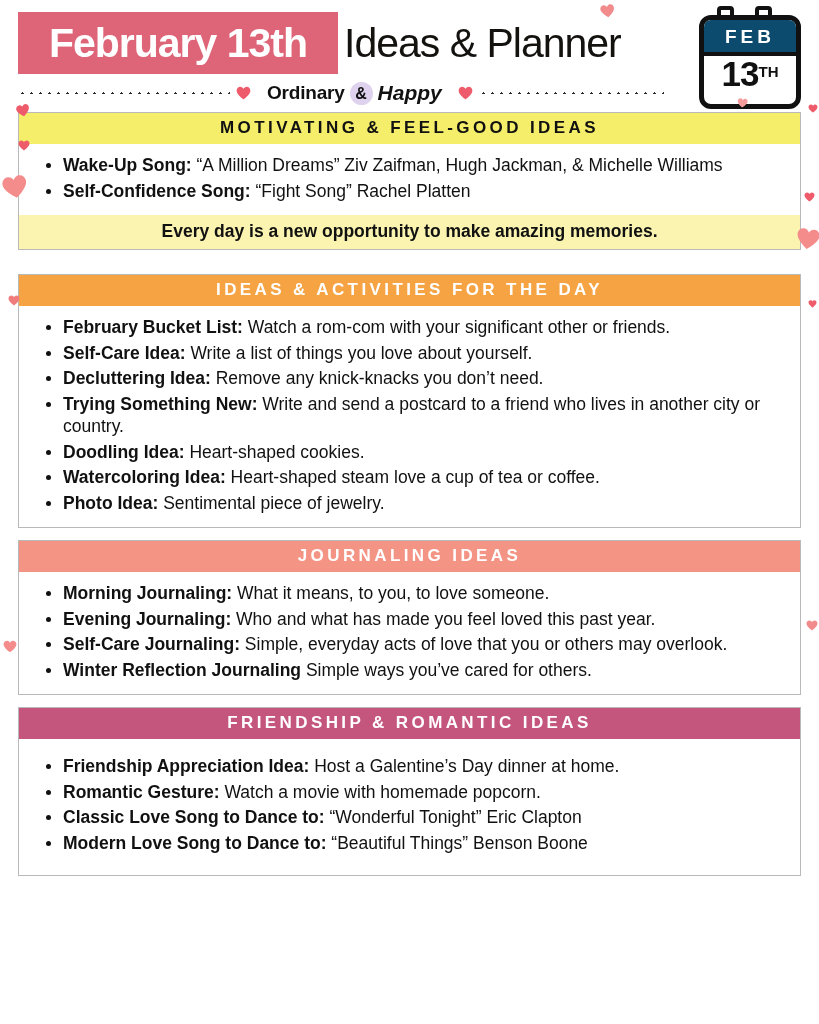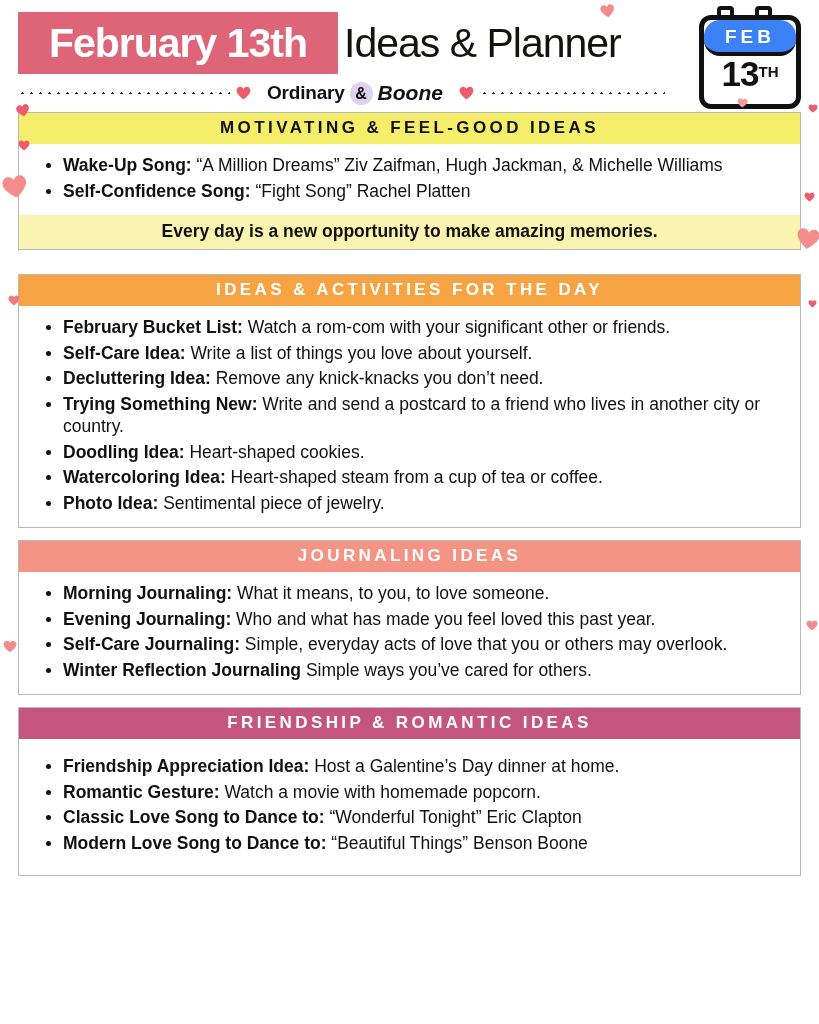--- a/index.html
+++ b/index.html
@@ -132,35 +132,35 @@
     <div class="brand-row">
       <div class="dots left"></div>
       <span class="heart brand-heart" style="position:static;">
         <svg width="15" height="14" viewBox="0 0 24 22">
             <path d="M12 21C12 21 1 13.5 1 7.2 1 3.2 4 1 6.8 1 9.2 1 11 2.6 12 4.4 13 2.6 14.8 1 17.2 1 20 1 23 3.2 23 7.2 23 13.5 12 21 12 21Z" fill="#EE5B6B"></path>
           </svg>
       </span>
       <div class="brand">
         <span class="ordinary">Ordinary</span>
         <span class="amp" style="background: rgb(222, 210, 238);">&amp;</span>
-        <span class="happy">Boone</span>
+        <span class="happy">Happy</span>
       </div>
       <span class="heart brand-heart" style="position:static;">
         <svg width="15" height="14" viewBox="0 0 24 22">
             <path d="M12 21C12 21 1 13.5 1 7.2 1 3.2 4 1 6.8 1 9.2 1 11 2.6 12 4.4 13 2.6 14.8 1 17.2 1 20 1 23 3.2 23 7.2 23 13.5 12 21 12 21Z" fill="#EE5B6B"></path>
           </svg>
       </span>
       <div class="dots right"></div>
     </div>
 
     <div class="cal">
       <div class="ring r1"></div>
       <div class="ring r2"></div>
       <div class="body">
-        <div class="mon" style="background: #3b82f6; border-radius: 16px;">FEB</div>
+        <div class="mon" style="background: #0c4a6e;">FEB</div>
         <div class="day">
           <span class="num">13</span>
           <span class="suf">TH</span>
         </div>
       </div>
     </div>
   </div>
 
   <div class="card">
     <div class="sec-head dark" id="h-motivating" style="background: rgb(245, 238, 106);">MOTIVATING &amp; FEEL-GOOD IDEAS</div>
@@ -180,21 +180,21 @@
 
   <div class="card">
     <div class="sec-head" id="h-activities" style="background: rgb(245, 163, 67);">IDEAS &amp; ACTIVITIES FOR THE DAY</div>
     <div class="sec-body">
       <ul class="items" id="list-activities">
           <li><b>February Bucket List:</b><span> Watch a rom-com with your significant other or friends.</span></li>
           <li><b>Self-Care Idea:</b><span> Write a list of things you love about yourself.</span></li>
           <li><b>Decluttering Idea:</b><span> Remove any knick-knacks you don’t need.</span></li>
           <li><b>Trying Something New:</b><span> Write and send a postcard to a friend who lives in another city or country.</span></li>
           <li><b>Doodling Idea:</b><span> Heart-shaped cookies.</span></li>
-          <li><b>Watercoloring Idea:</b><span> Heart-shaped steam from a cup of tea or coffee.</span></li>
+          <li><b>Watercoloring Idea:</b><span> Heart-shaped steam love a cup of tea or coffee.</span></li>
           <li><b>Photo Idea:</b><span> Sentimental piece of jewelry.</span></li>
         </ul>
     </div>
   </div>
 
   <div class="gap"></div>
 
   <div class="card">
     <div class="sec-head" id="h-journaling" style="background: rgb(244, 148, 133);">JOURNALING IDEAS</div>
     <div class="sec-body">

